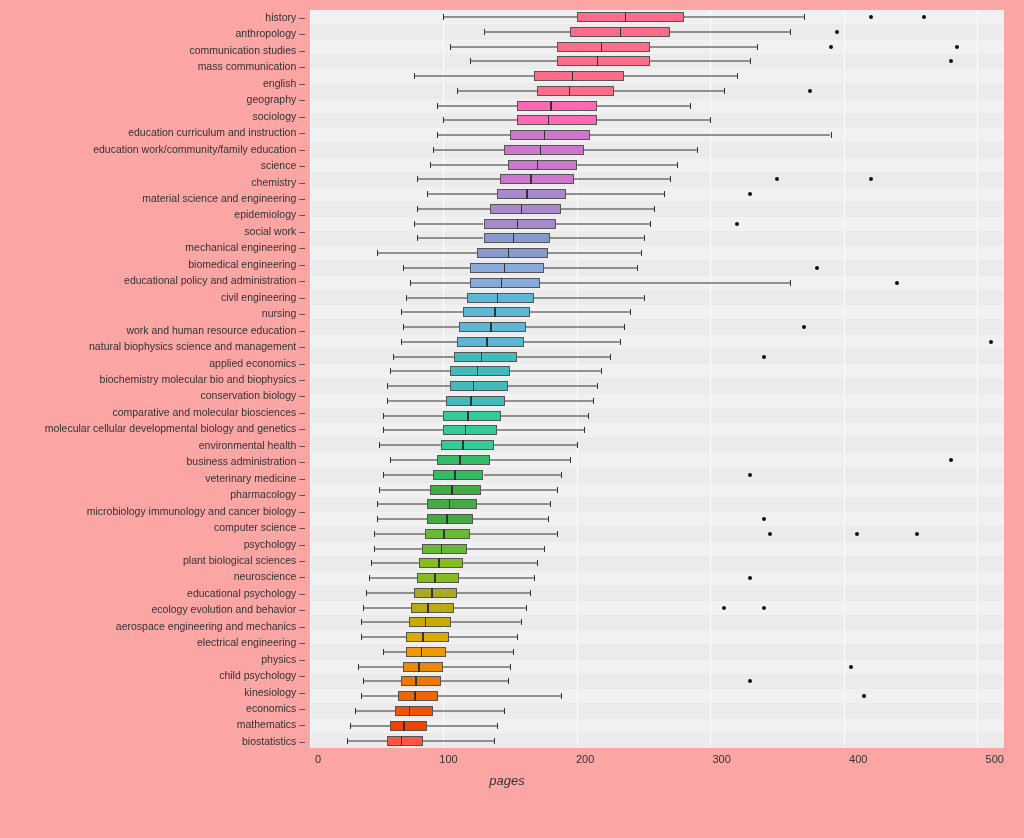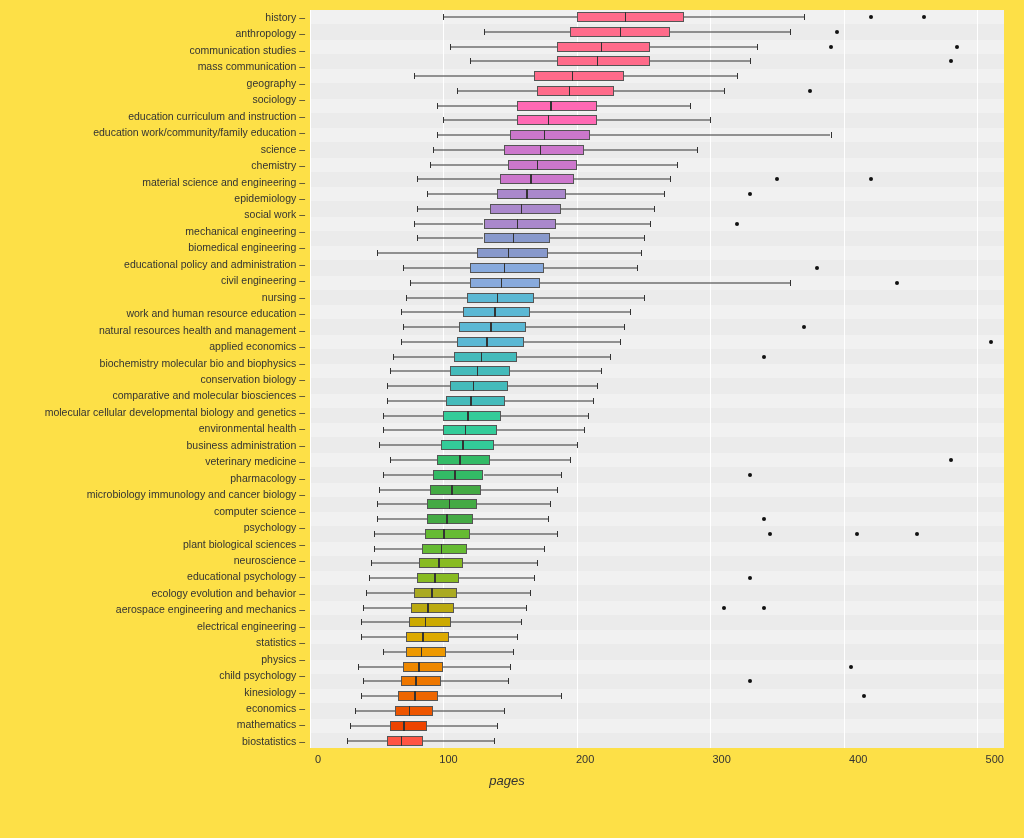--- a/index.html
+++ b/index.html
@@ -5,21 +5,21 @@
     * { margin: 0; padding: 0; box-sizing: border-box; }
     body {
       background: #fff;
       font-family: 'Arial', sans-serif;
       font-size: 11px;
       color: #333;
     }
     .chart-container {
       width: 1024px;
       height: 838px;
-      background: #fde047;
+      background: #fca5a5;
       display: flex;
       flex-direction: column;
       padding: 10px 20px 50px 10px;
     }
     .chart-area {
       display: flex;
       flex: 1;
     }
     .y-labels {
       display: flex;
@@ -128,55 +128,55 @@
 </head>
 <body>
 
 <div class="chart-container">
   <div class="chart-area">
     <div class="y-labels" id="y-labels">
         <div class="y-label">history –</div>
         <div class="y-label">anthropology –</div>
         <div class="y-label">communication studies –</div>
         <div class="y-label">mass communication –</div>
+        <div class="y-label">english –</div>
         <div class="y-label">geography –</div>
         <div class="y-label">sociology –</div>
         <div class="y-label">education curriculum and instruction –</div>
         <div class="y-label">education work/community/family education –</div>
         <div class="y-label">science –</div>
         <div class="y-label">chemistry –</div>
         <div class="y-label">material science and engineering –</div>
         <div class="y-label">epidemiology –</div>
         <div class="y-label">social work –</div>
         <div class="y-label">mechanical engineering –</div>
         <div class="y-label">biomedical engineering –</div>
         <div class="y-label">educational policy and administration –</div>
         <div class="y-label">civil engineering –</div>
         <div class="y-label">nursing –</div>
         <div class="y-label">work and human resource education –</div>
-        <div class="y-label">natural resources health and management –</div>
+        <div class="y-label">natural biophysics science and management –</div>
         <div class="y-label">applied economics –</div>
         <div class="y-label">biochemistry molecular bio and biophysics –</div>
         <div class="y-label">conservation biology –</div>
         <div class="y-label">comparative and molecular biosciences –</div>
         <div class="y-label">molecular cellular developmental biology and genetics –</div>
         <div class="y-label">environmental health –</div>
         <div class="y-label">business administration –</div>
         <div class="y-label">veterinary medicine –</div>
         <div class="y-label">pharmacology –</div>
         <div class="y-label">microbiology immunology and cancer biology –</div>
         <div class="y-label">computer science –</div>
         <div class="y-label">psychology –</div>
         <div class="y-label">plant biological sciences –</div>
         <div class="y-label">neuroscience –</div>
         <div class="y-label">educational psychology –</div>
         <div class="y-label">ecology evolution and behavior –</div>
         <div class="y-label">aerospace engineering and mechanics –</div>
         <div class="y-label">electrical engineering –</div>
-        <div class="y-label">statistics –</div>
         <div class="y-label">physics –</div>
         <div class="y-label">child psychology –</div>
         <div class="y-label">kinesiology –</div>
         <div class="y-label">economics –</div>
         <div class="y-label">mathematics –</div>
         <div class="y-label">biostatistics –</div>
       </div>
     <div class="plot-area" id="plot-area">
       <div class="grid-lines" id="grid-lines">
           <div class="grid-line" style="left: 0%; position: absolute; height: 100%;"></div>

